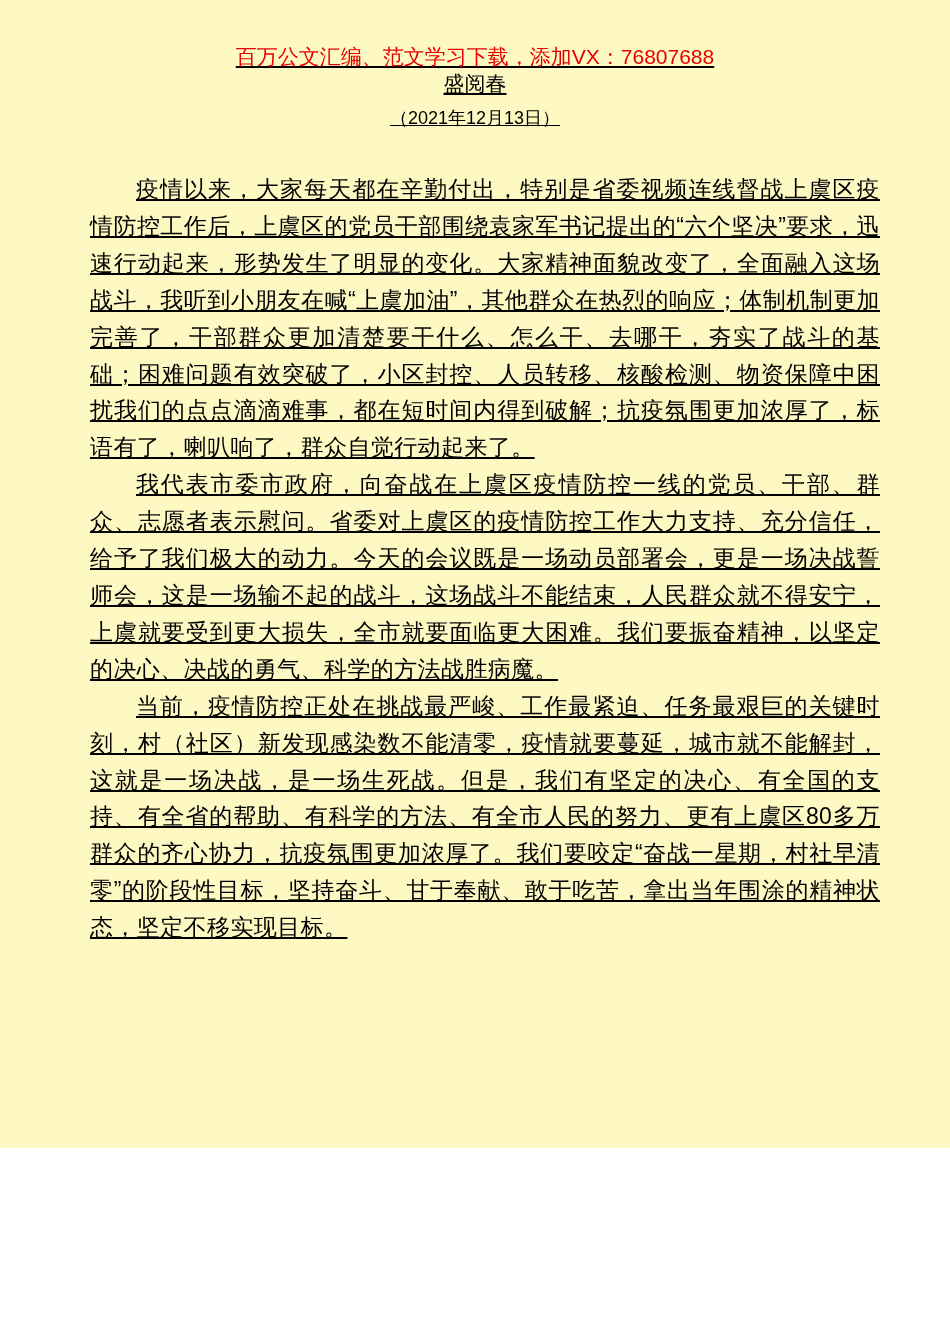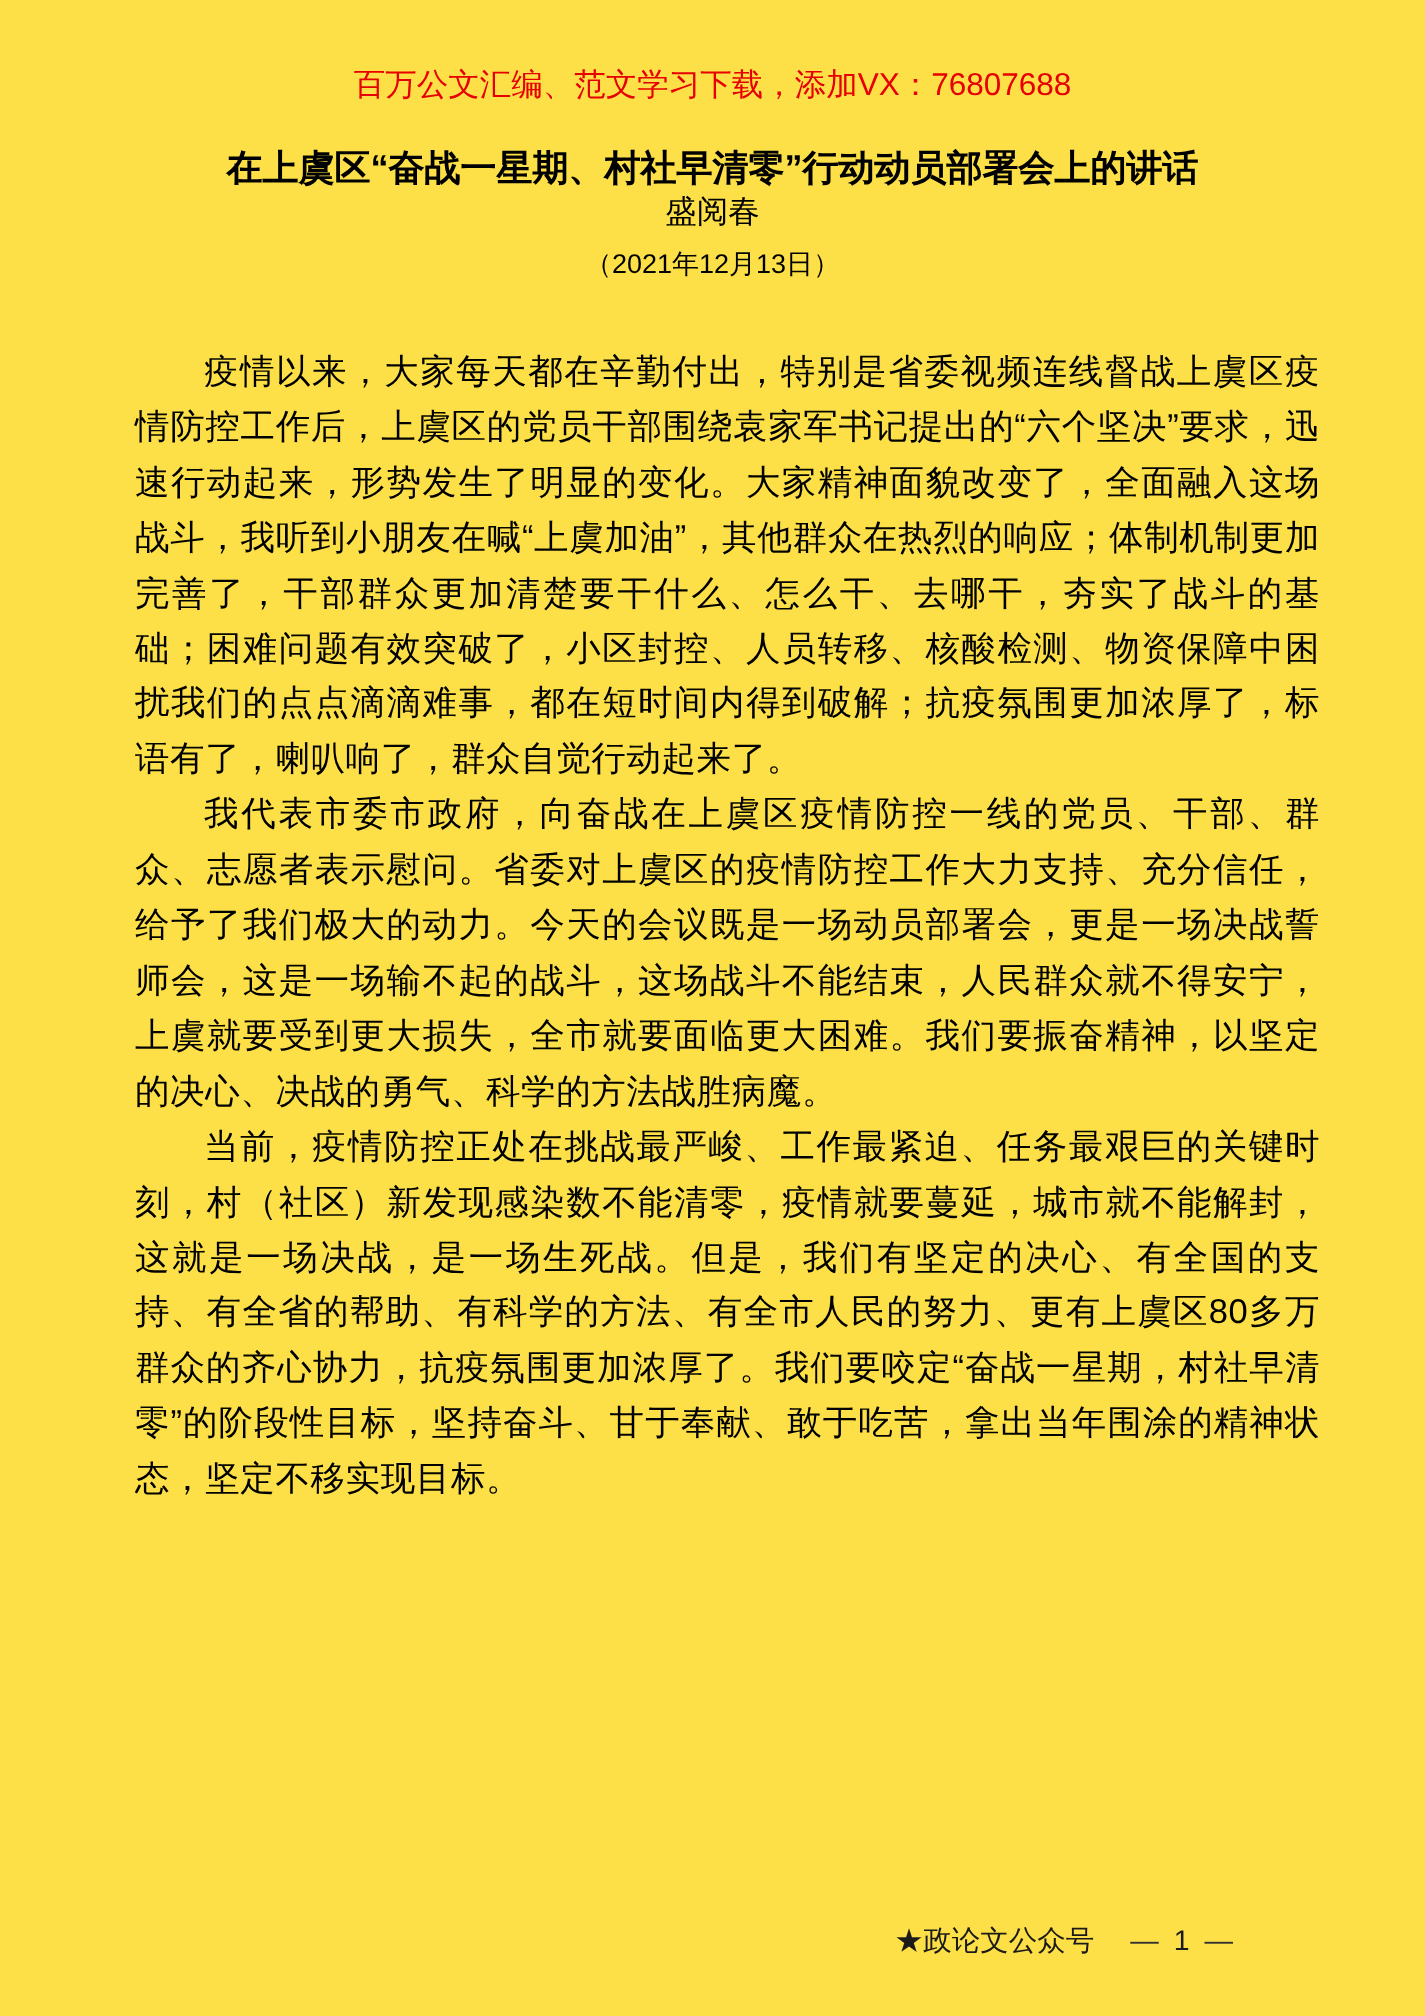--- a/index.html
+++ b/index.html
@@ -7,23 +7,24 @@
     padding: 0;
     background: #ffffff;
   }
   body {
     font-family: "Liberation Sans", sans-serif;
     color: #000000;
   }
   .page {
     position: relative;
     width: 950px;
-    height: 1344px;
-    background: #fde047;
+    height: 1148px;
+    background: #fef9c3;
     overflow: hidden;
+    text-decoration: underline;
   }
   .promo-banner {
     padding-top: 44px;
     text-align: center;
     font-size: 21px;
     line-height: 26px;
     color: #e60000;
   }
   .doc-title {
     margin-top: 28px;
@@ -78,21 +79,20 @@
     margin-right: 14px;
   }
 </style>
 </head>
 <body>
 
 <div class="page">
 
   <div class="promo-banner">百万公文汇编、范文学习下载，添加VX：76807688</div>
 
-  <div class="doc-title">在上虞区“奋战一星期、村社早清零”行动动员部署会上的讲话</div>
 
   <div class="doc-author">盛阅春</div>
 
   <div class="doc-date">（2021年12月13日）</div>
 
   <div class="doc-body">
     <p>疫情以来，大家每天都在辛勤付出，特别是省委视频连线督战上虞区疫情防控工作后，上虞区的党员干部围绕袁家军书记提出的“六个坚决”要求，迅速行动起来，形势发生了明显的变化。大家精神面貌改变了，全面融入这场战斗，我听到小朋友在喊“上虞加油”，其他群众在热烈的响应；体制机制更加完善了，干部群众更加清楚要干什么、怎么干、去哪干，夯实了战斗的基础；困难问题有效突破了，小区封控、人员转移、核酸检测、物资保障中困扰我们的点点滴滴难事，都在短时间内得到破解；抗疫氛围更加浓厚了，标语有了，喇叭响了，群众自觉行动起来了。</p>
     <p>我代表市委市政府，向奋战在上虞区疫情防控一线的党员、干部、群众、志愿者表示慰问。省委对上虞区的疫情防控工作大力支持、充分信任，给予了我们极大的动力。今天的会议既是一场动员部署会，更是一场决战誓师会，这是一场输不起的战斗，这场战斗不能结束，人民群众就不得安宁，上虞就要受到更大损失，全市就要面临更大困难。我们要振奋精神，以坚定的决心、决战的勇气、科学的方法战胜病魔。</p>
     <p>当前，疫情防控正处在挑战最严峻、工作最紧迫、任务最艰巨的关键时刻，村（社区）新发现感染数不能清零，疫情就要蔓延，城市就不能解封，这就是一场决战，是一场生死战。但是，我们有坚定的决心、有全国的支持、有全省的帮助、有科学的方法、有全市人民的努力、更有上虞区80多万群众的齐心协力，抗疫氛围更加浓厚了。我们要咬定“奋战一星期，村社早清零”的阶段性目标，坚持奋斗、甘于奉献、敢于吃苦，拿出当年围涂的精神状态，坚定不移实现目标。</p>
   </div>

